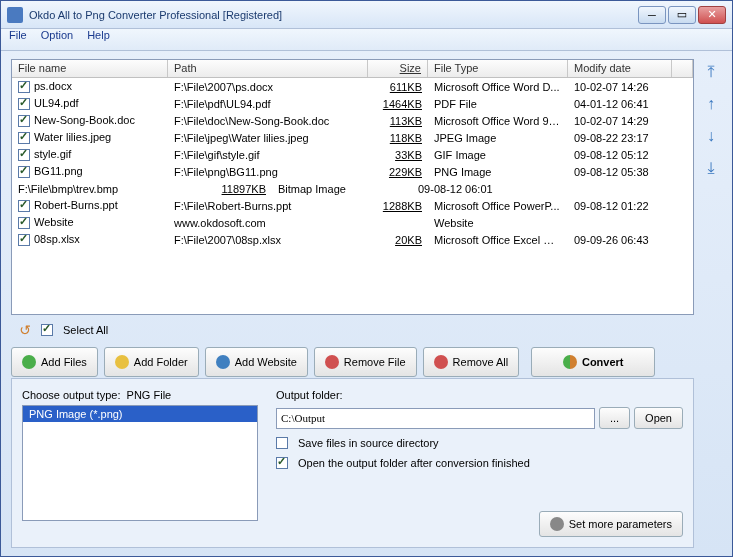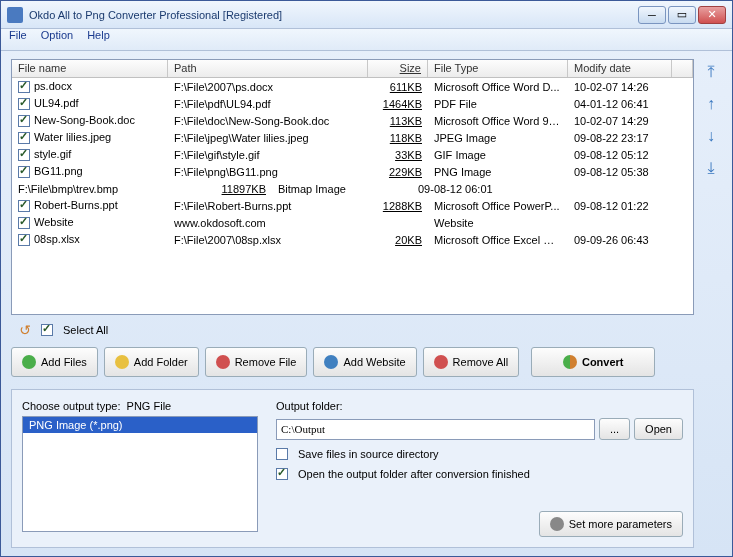--- a/index.html
+++ b/index.html
@@ -18,21 +18,21 @@
 .grid { background: #fff; border: 1px solid #8a9bb8; height: 256px; overflow: hidden; }
 .gridhead { display: flex; background: linear-gradient(#fdfdfd, #ececec); border-bottom: 1px solid #c0c0c0; height: 18px; }
 .gridhead .col { border-right: 1px solid #c8c8c8; padding: 2px 6px; color: #333; overflow: hidden; white-space: nowrap; }
 .gridbody .row { display: flex; height: 17px; align-items: center; }
 .gridbody .cell { padding: 1px 6px; overflow: hidden; white-space: nowrap; text-overflow: ellipsis; }
 .chk { width: 12px; height: 12px; border: 1px solid #5a7aa8; background: #fff; display: inline-block; margin-right: 4px; position: relative; vertical-align: middle; }
 .chk.on::after { content: "✓"; position: absolute; top: -3px; left: 0px; font-size: 11px; color: #2a5a2a; font-weight: bold; }
 .c0 { width: 156px; } .c1 { width: 200px; } .c2 { width: 60px; text-align: right; text-decoration: underline; } .c3 { width: 140px; } .c4 { width: 104px; } .c5 { flex: 1; }
 .underbar { display: flex; align-items: center; gap: 6px; margin: 6px 0 8px 4px; }
 .arrowicon { width: 20px; height: 18px; display: flex; align-items: center; justify-content: center; color: #d08030; font-size: 14px; cursor: pointer; }
-.btnrow { display: flex; gap: 6px; margin-bottom: 12px; }
+.btnrow { display: flex; gap: 6px; margin-bottom: 1px; }
 .btn { height: 30px; padding: 0 10px; background: linear-gradient(#fdfdfd, #e4e4e4); border: 1px solid #9aacb8; border-radius: 3px; display: flex; align-items: center; gap: 5px; cursor: pointer; white-space: nowrap; }
 .btn .bicon { width: 14px; height: 14px; border-radius: 7px; display: inline-block; }
 .green { background: #4aae4a; } .yellow { background: #e8c040; } .blue { background: #4080c0; } .red { background: #d05050; }
 .convert { width: 124px; font-weight: bold; justify-content: center; margin-left: 6px; }
 .convert .bicon { background: linear-gradient(90deg, #4aae4a 50%, #d08030 50%); }
 .lowpanel { border: 1px solid #b0c0d8; background: #eaf1fa; padding: 10px; display: flex; gap: 18px; flex: 1; }
 .left { width: 236px; }
 .left .lbl { margin-bottom: 4px; }
 .listbox { border: 1px solid #8a9bb8; background: #fff; height: 116px; }
 .listbox .sel { background: #2a60c8; color: #fff; padding: 2px 6px; }
@@ -155,26 +155,26 @@
       <div class="btnrow">
         <div class="btn">
             <span class="bicon green"></span>
             <span>Add Files</span>
           </div>
         <div class="btn">
             <span class="bicon yellow"></span>
             <span>Add Folder</span>
           </div>
         <div class="btn">
+            <span class="bicon blue"></span>
+            <span>Add Website</span>
+          </div>
+        <div class="btn">
             <span class="bicon red"></span>
             <span>Remove File</span>
-          </div>
-        <div class="btn">
-            <span class="bicon blue"></span>
-            <span>Add Website</span>
           </div>
         <div class="btn">
             <span class="bicon red"></span>
             <span>Remove All</span>
           </div>
         <div class="btn convert">
             <span class="bicon"></span>
             <span>Convert</span>
           </div>
       </div>

